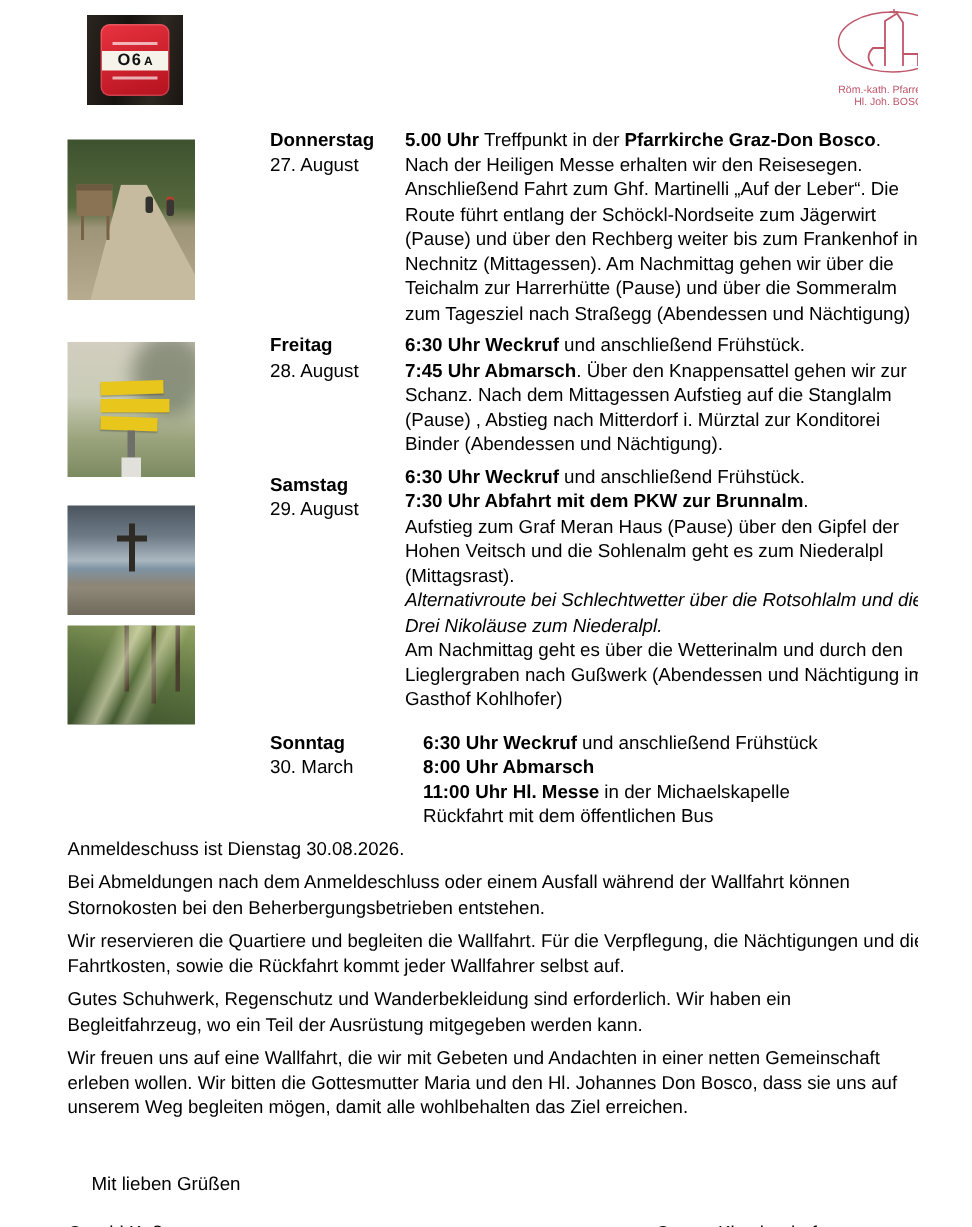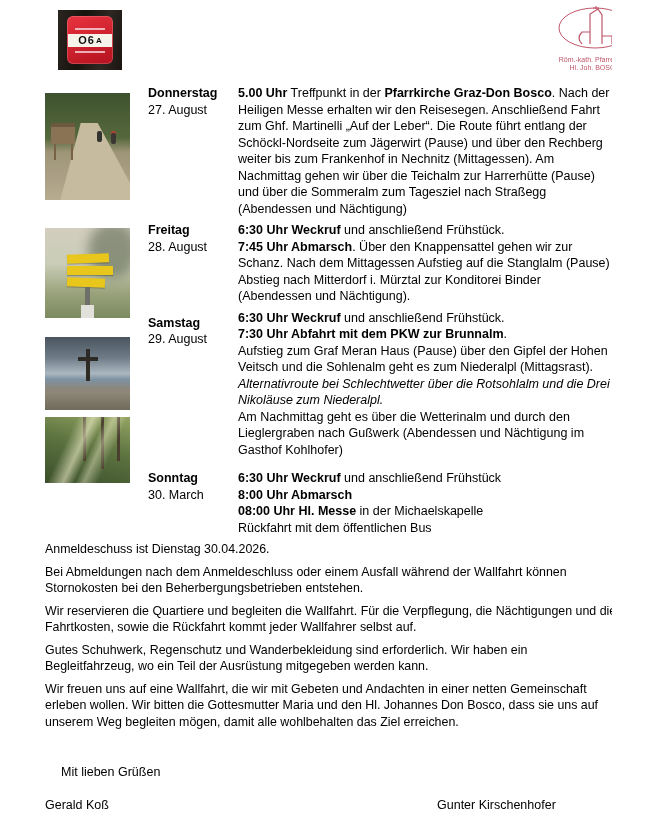--- a/index.html
+++ b/index.html
@@ -72,27 +72,27 @@
   .photo4 { top:417px; height:66px;
     background:linear-gradient(195deg,#93a463 0%,#5d7340 45%,#3a4f2a 100%); }
   .photo4 .trunk { position:absolute; top:0; width:3px; height:44px; background:#4a3f2e; }
   .photo4 .t1 { left:38px; } .photo4 .t2 { left:56px; height:52px; } .photo4 .t3 { left:72px; }
   .photo4 .rays { position:absolute; inset:0;
     background:linear-gradient(115deg,rgba(255,250,215,0) 28%,rgba(255,250,215,.55) 42%,rgba(255,250,215,0) 52%,rgba(255,250,215,.4) 60%,rgba(255,250,215,0) 72%); }
 
   
   .itinerary { margin-left:148px; width:470px; font-size:12.5px; line-height:16.5px; }
   .day-row { display:flex; margin-bottom:5px; }
-  .day-label { flex:0 0 90px; }
+  .day-label { flex:0 0 90px;margin-left:32px; }
   .day-name { font-weight:bold; }
   .day-text { width:380px; }
   .day-text p { margin:0; }
   .bold { font-weight:bold; }
   .italic { font-style:italic; }
-  .row-sonntag { margin-top:12px; }
+  .row-sonntag { margin-top:12px;gap:12px; }
   .row-samstag .day-label { padding-top:5px; }
   .gap-top { margin-top:6px; }
 
   
   .notes { margin:5px 0 0 45px; width:572px; font-size:12.4px; line-height:16.5px; }
   .notes p { margin:0 0 6px 0; }
   .small-note { font-size:10.5px; margin:4px 0 8px 0; }
   .small-note .right { margin-left:42px; }
 
   
@@ -201,29 +201,29 @@
     </div>
 
     <div class="day-row row-sonntag">
       <div class="day-label">
         <div class="day-name">Sonntag</div>
         <div class="day-date">30. March</div>
       </div>
       <div class="day-text">
         <p><span class="bold">6:30 Uhr Weckruf</span><span> und anschließend Frühstück</span></p>
         <p><span class="bold">8:00 Uhr Abmarsch</span></p>
-        <p class="gap-top"><span class="bold">08:00 Uhr Hl. Messe</span><span> in der Michaelskapelle</span></p>
+        <p class="gap-top"><span class="bold">11:00 Uhr Hl. Messe</span><span> in der Michaelskapelle</span></p>
         <p class="gap-top">Rückfahrt mit dem öffentlichen Bus</p>
       </div>
     </div>
 
   </div>
 
   <div class="notes">
-    <p>Anmeldeschuss ist Dienstag 30.04.2026.</p>
+    <p>Anmeldeschuss ist Dienstag 30.08.2026.</p>
     <p>Bei Abmeldungen nach dem Anmeldeschluss oder einem Ausfall während der Wallfahrt können Stornokosten bei den Beherbergungsbetrieben entstehen.</p>
     <p>Wir reservieren die Quartiere und begleiten die Wallfahrt. Für die Verpflegung, die Nächtigungen und die Fahrtkosten, sowie die Rückfahrt kommt jeder Wallfahrer selbst auf.</p>
     <p>Gutes Schuhwerk, Regenschutz und Wanderbekleidung sind erforderlich. Wir haben ein Begleitfahrzeug, wo ein Teil der Ausrüstung mitgegeben werden kann.</p>
     <p>Wir freuen uns auf eine Wallfahrt, die wir mit Gebeten und Andachten in einer netten Gemeinschaft erleben wollen. Wir bitten die Gottesmutter Maria und den Hl. Johannes Don Bosco, dass sie uns auf unserem Weg begleiten mögen, damit alle wohlbehalten das Ziel erreichen.</p>
   </div>
 
   <div class="footer">
     <p>Mit lieben Grüßen</p>
     <div class="contact-row">
       <span>Gerald Koß</span>

